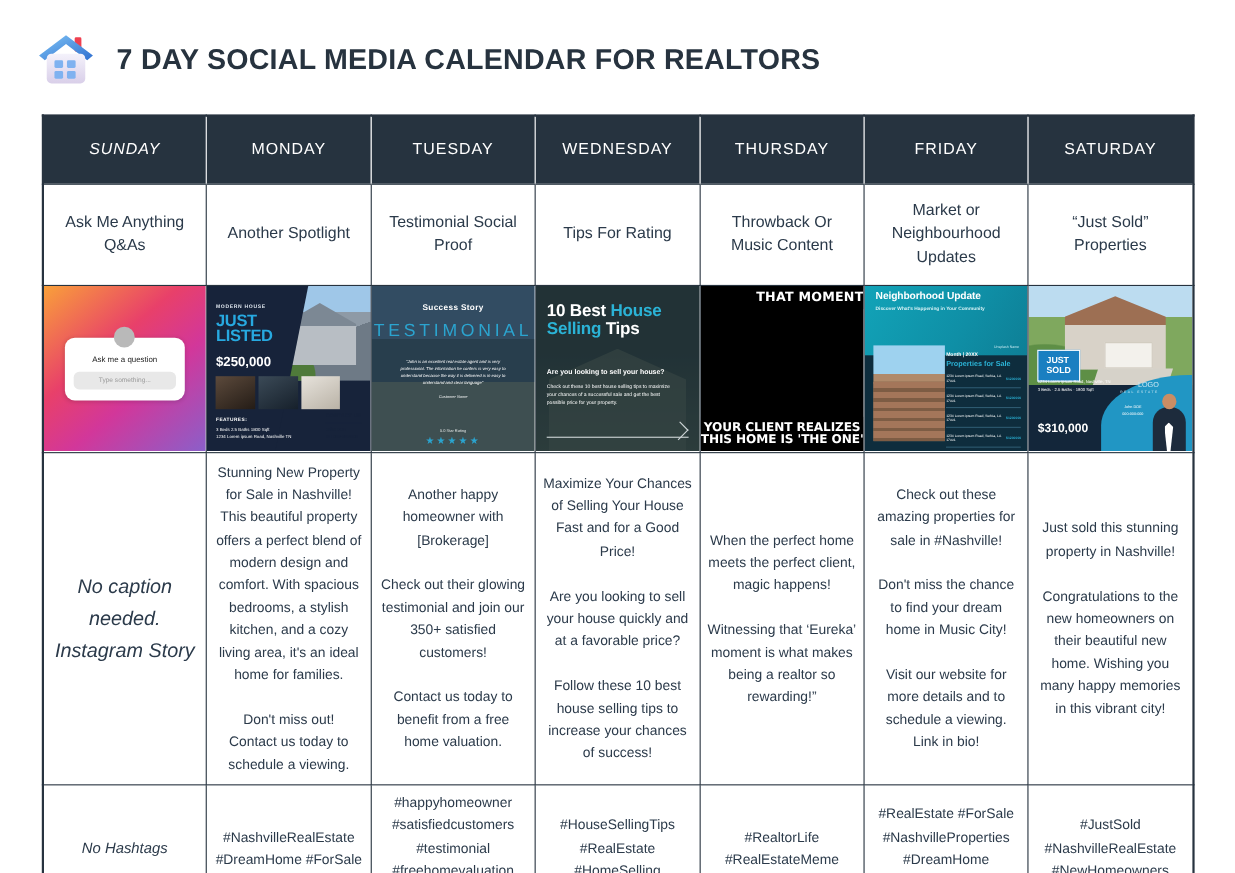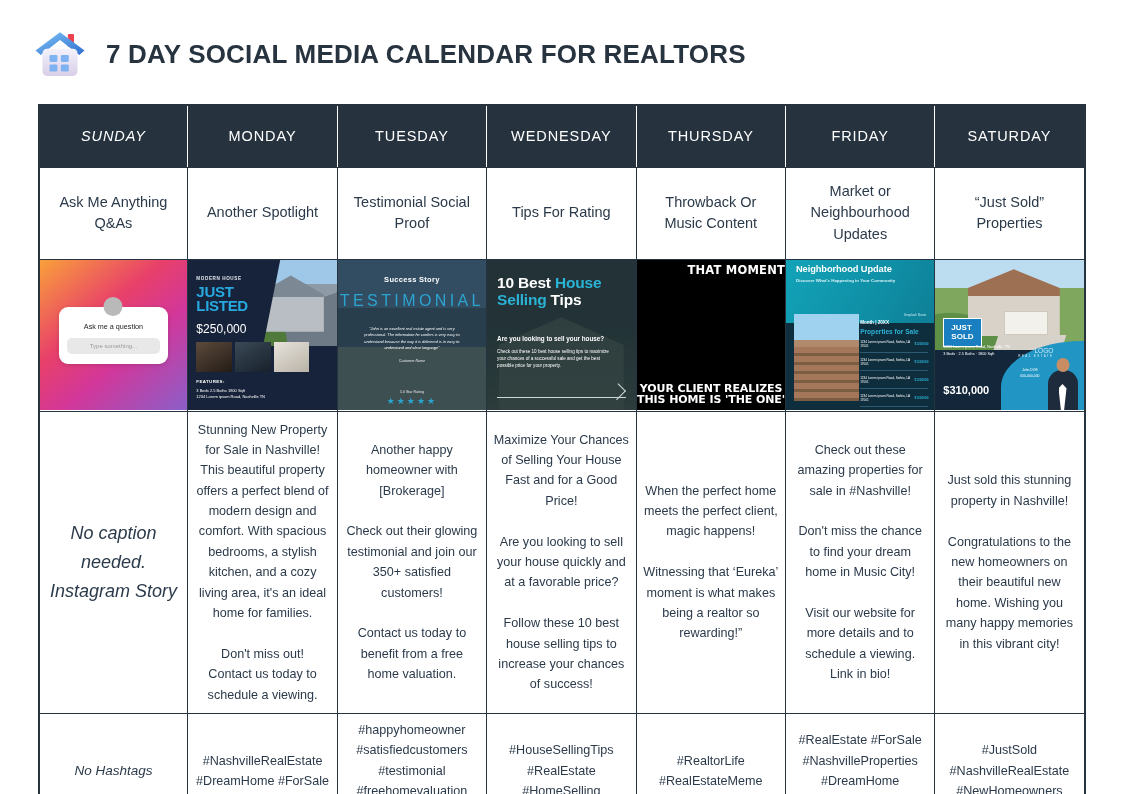--- a/index.html
+++ b/index.html
@@ -94,21 +94,21 @@
     content:""; position:absolute; left:14%; top:18%; width:72%; height:66%;
     background:linear-gradient(180deg,#7c8894 0 38%, #b8bec4 38%);
     clip-path: polygon(50% 0,100% 34%,100% 100%,0 100%,0 34%);
   }
   .flyer-diag {
     position:absolute; left:0; top:0; width:72%; height:100%;
     background:#17233a; clip-path:polygon(0 0,86% 0,58% 100%,0 100%);
   }
   .flyer-kicker{ position:absolute; left:8px; top:16px; color:#dfe6ee; font-size:4.6px; font-weight:bold; letter-spacing:.6px;}
   .flyer-jl{ position:absolute; left:8px; top:25px; color:#27a9e0; font-size:15px; font-weight:bold; line-height:.96; letter-spacing:-.3px;}
-  .flyer-price{ position:absolute; left:8px; top:62px; color:#fff; font-size:12px; font-weight:normal;}
+  .flyer-price{ position:absolute; left:8px; top:62px; color:#fff; font-size:12px; font-weight:bold;}
   .flyer-thumbs{ position:absolute; left:8px; top:82px; display:flex; gap:3px; width:76%; height:30px;}
   .flyer-thumbs div{ flex:1; }
   .ft1{background:linear-gradient(150deg,#5c4a3c,#241c16);}
   .ft2{background:linear-gradient(150deg,#3b4a57,#16202b);}
   .ft3{background:linear-gradient(150deg,#e7e3dc,#b9b2a6);}
   .flyer-feat{ position:absolute; left:8px; bottom:10px; color:#fff; font-size:4px; line-height:1.5;}
   .flyer-feat b{ font-size:4.4px; letter-spacing:.4px; display:block; margin-bottom:2px;}
   .flyer-contact{ position:absolute; right:8px; bottom:10px; color:#17233a; font-size:4px; line-height:1.5; text-align:left;}
   .flyer-contact b{ font-size:4.4px; letter-spacing:.4px; display:block; border-bottom:1px solid #17233a; padding-bottom:2px; margin-bottom:3px;}
 

